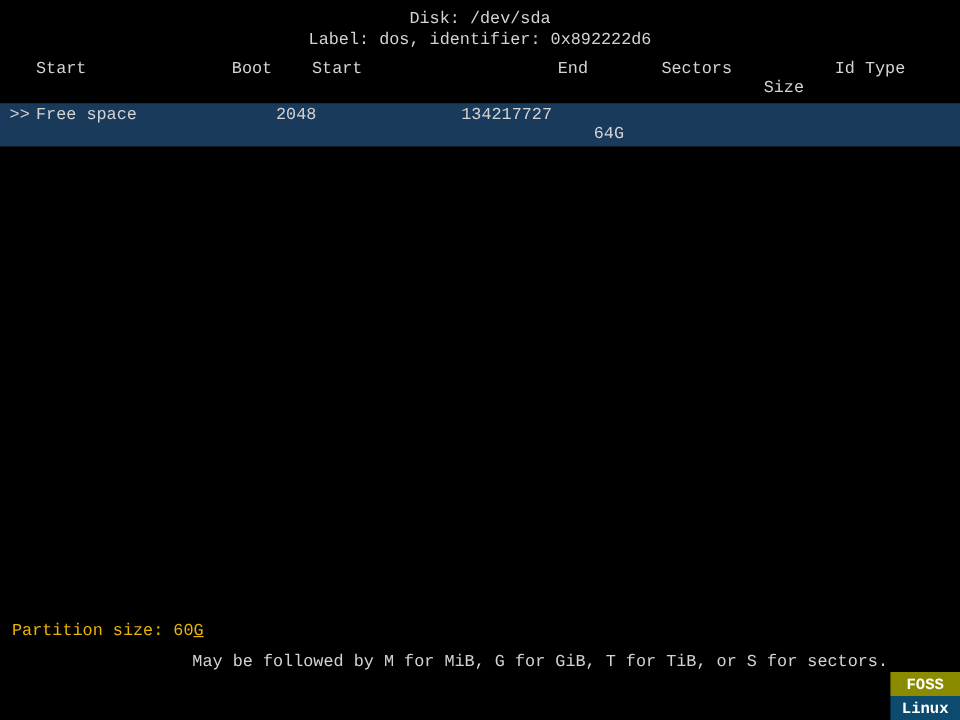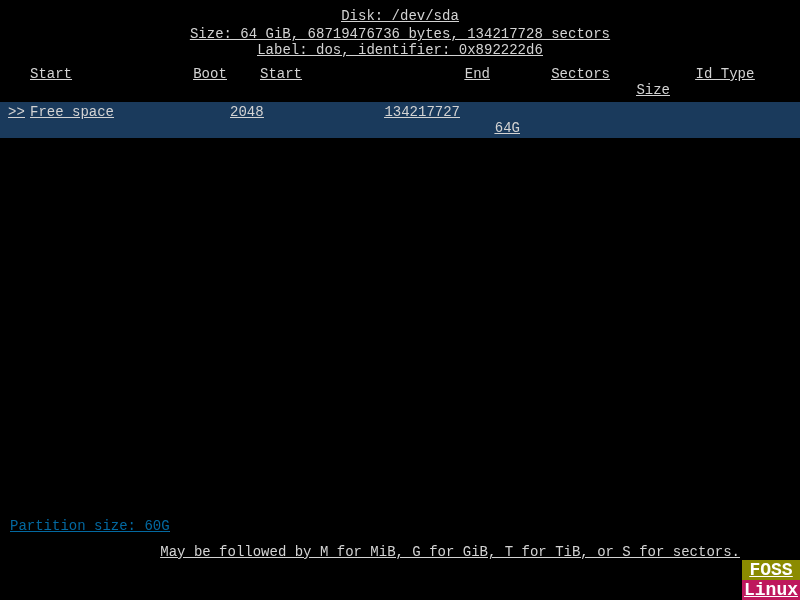--- a/index.html
+++ b/index.html
@@ -1,19 +1,18 @@
 <!DOCTYPE html>
 <html><head>
   <meta charset="utf-8">
   <style>
     * {
       margin: 0;
       padding: 0;
       box-sizing: border-box;
-      text-decoration: underline;
     }
     body {
       width: 800px;
       height: 600px;
       background-color: #000000;
       font-family: 'Courier New', Courier, monospace;
       font-size: 14px;
       color: #d3d3d3;
       overflow: hidden;
       position: relative;
@@ -90,21 +89,21 @@
       width: 100px;
     }
     .footer-section {
       position: absolute;
       bottom: 40px;
       left: 0;
       right: 0;
     }
     .partition-size-line {
       padding-left: 10px;
-      color: #0369a1;
+      color: #eab308;
       margin-bottom: 10px;
     }
     .partition-size-underline {
       text-decoration: underline;
     }
     .help-text {
       text-align: right;
       color: #d3d3d3;
       padding: 0 60px;
     }
@@ -114,47 +113,46 @@
       right: 0;
       width: 58px;
       height: 40px;
       display: flex;
       flex-direction: column;
     }
     .foss-part {
       background-color: #8b8b00;
       color: #ffffff;
       text-align: center;
-      font-size: 18px;
+      font-size: 13px;
       font-weight: bold;
       flex: 1;
       display: flex;
       align-items: center;
       justify-content: center;
     }
     .linux-part {
-      background-color: #be185d;
+      background-color: #0c4a6e;
       color: #ffffff;
       text-align: center;
-      font-size: 18px;
+      font-size: 13px;
       font-weight: bold;
       flex: 1;
       display: flex;
       align-items: center;
       justify-content: center;
     }
   </style>
 </head>
 <body>
 
 <div id="app">
 
   <div class="header-section">
     <div class="header-title">Disk: /dev/sda</div>
-    <div class="header-subtitle">Size: 64 GiB, 68719476736 bytes, 134217728 sectors</div>
     <div class="header-subtitle">Label: dos, identifier: 0x892222d6</div>
   </div>
 
   <div class="table-header">
     <div class="row-arrow"></div>
     <div class="col-device" style="padding-left:0;">Start</div>
     <div class="col-boot">Boot</div>
     <div class="col-start">Start</div>
     <div class="col-end">End</div>
     <div class="col-sectors">Sectors</div>

